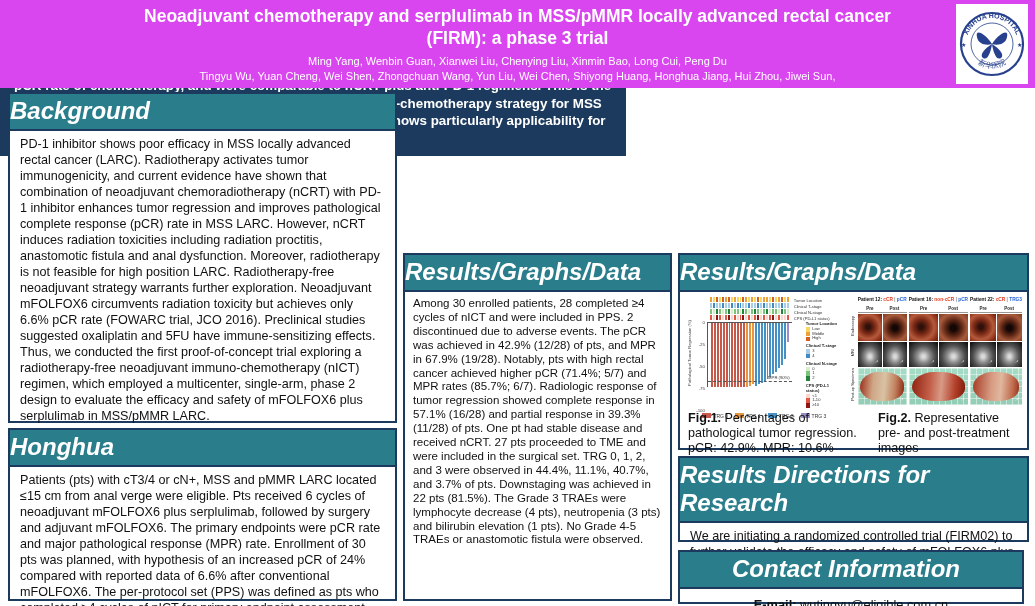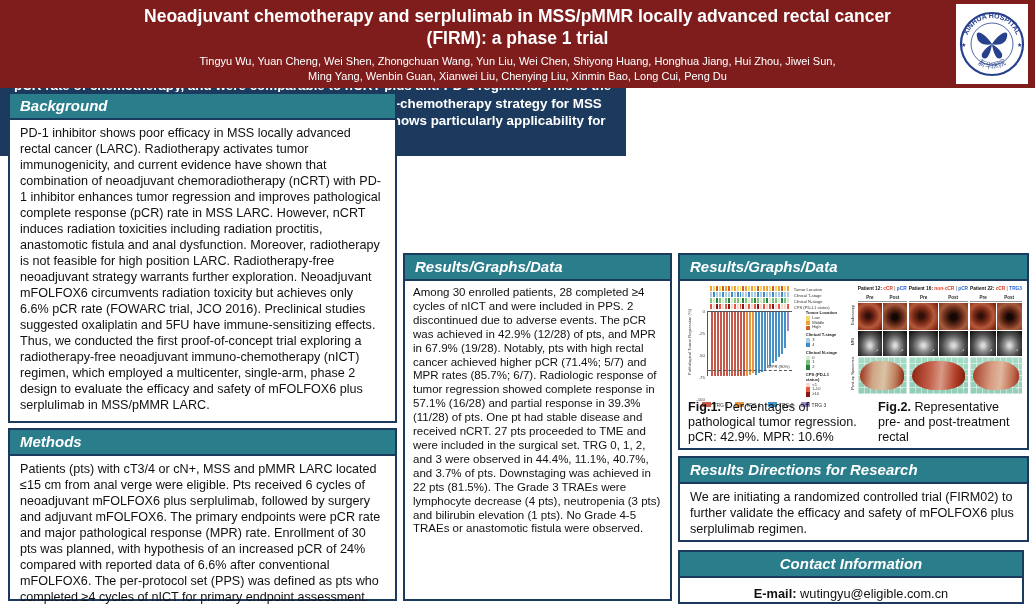--- a/index.html
+++ b/index.html
@@ -1,28 +1,28 @@
 <!DOCTYPE html>
 <html><head>
 <meta charset="utf-8">
 <style>
   html,body{margin:0;padding:0;}
   body{width:1035px;height:606px;position:relative;background:#ffffff;
        font-family:"Liberation Sans","DejaVu Sans",sans-serif;overflow:hidden;}
 
   
-  .hdr{position:absolute;left:0;top:0;width:1035px;height:88px;background:#7f1d1d;color:#fff;}
+  .hdr{position:absolute;left:0;top:0;width:1035px;height:88px;background:#d946ef;color:#fff;}
   .hdr-title{margin:6px 90px 0 90px;text-align:center;font-weight:bold;font-size:17.5px;line-height:1.25;}
   .hdr-authors{margin:4px 110px 0 110px;text-align:center;font-size:11px;line-height:1.35;}
   .logo-box{position:absolute;right:7px;top:4px;width:72px;height:80px;background:#fff;display:flex;align-items:center;justify-content:center;}
 
   
   .panel{position:absolute;background:#fff;border:2px solid #1c3a5e;box-sizing:border-box;}
-  .panel-h{background:#2a7d8b;color:#fff;font-weight:bold;font-style:italic;font-size:15px;
-           padding:3px 10px 4px 10px;border-bottom:2px solid #1c3a5e;}
+  .panel-h{background:#2a7d8b;color:#fff;font-weight:bold;font-style:italic;font-size:24px;
+           padding:3px 10px 4px 0;border-bottom:2px solid #1c3a5e;}
   .panel-b{padding:6px 10px;font-size:12.6px;line-height:1.27;color:#111;}
 
   #p-background{left:8px;top:92px;width:389px;height:331px;}
   #p-methods{left:8px;top:428px;width:389px;height:173px;}
   #p-results-text{left:403px;top:253px;width:269px;height:348px;}
   #p-results-text .panel-b{font-size:11.5px;line-height:1.21;padding:5px 8px;}
   #p-results-graphs{left:678px;top:253px;width:351px;height:197px;}
   #p-future{left:678px;top:456px;width:351px;height:86px;}
   #p-contact{left:678px;top:550px;width:346px;height:54px;text-align:center;}
 
@@ -107,25 +107,25 @@
   
   .email-line{font-size:12.8px;padding:8px 10px;color:#111;}
   .email-label{font-weight:bold;}
 </style>
 </head>
 <body>
 
 <div class="hdr">
   <div class="hdr-title">
     <div>Neoadjuvant chemotherapy and serplulimab in MSS/pMMR locally advanced rectal cancer</div>
-    <div>(FIRM): a phase 1 trial</div>
+    <div>(FIRM): a phase 3 trial</div>
   </div>
   <div class="hdr-authors">
+    <div>Ming Yang, Wenbin Guan, Xianwei Liu, Chenying Liu, Xinmin Bao, Long Cui, Peng Du</div>
     <div>Tingyu Wu, Yuan Cheng, Wei Shen, Zhongchuan Wang, Yun Liu, Wei Chen, Shiyong Huang, Honghua Jiang, Hui Zhou, Jiwei Sun,</div>
-    <div>Ming Yang, Wenbin Guan, Xianwei Liu, Chenying Liu, Xinmin Bao, Long Cui, Peng Du</div>
   </div>
   <div class="logo-box">
     <svg width="72" height="80" viewBox="0 0 72 80">
       <rect width="72" height="80" fill="#ffffff"></rect>
       <circle cx="36" cy="40" r="31" fill="none" stroke="#27418e" stroke-width="2.2"></circle>
       <circle cx="36" cy="40" r="21" fill="none" stroke="#27418e" stroke-width="0.8"></circle>
       <defs>
         <path id="arcT" d="M 10,40 A 26,26 0 0 1 62,40"></path>
         <path id="arcB" d="M 12,40 A 24,24 0 0 0 60,40"></path>
       </defs>
@@ -141,21 +141,21 @@
     </svg>
   </div>
 </div>
 
 <div class="panel" id="p-background">
   <div class="panel-h">Background</div>
   <div class="panel-b">PD-1 inhibitor shows poor efficacy in MSS locally advanced rectal cancer (LARC). Radiotherapy activates tumor immunogenicity, and current evidence have shown that combination of neoadjuvant chemoradiotherapy (nCRT) with PD-1 inhibitor enhances tumor regression and improves pathological complete response (pCR) rate in MSS LARC. However, nCRT induces radiation toxicities including radiation proctitis, anastomotic fistula and anal dysfunction. Moreover, radiotherapy is not feasible for high position LARC. Radiotherapy-free neoadjuvant strategy warrants further exploration. Neoadjuvant mFOLFOX6 circumvents radiation toxicity but achieves only 6.6% pCR rate (FOWARC trial, JCO 2016). Preclinical studies suggested oxaliplatin and 5FU have immune-sensitizing effects. Thus, we conducted the first proof-of-concept trial exploring a radiotherapy-free neoadjuvant immuno-chemotherapy (nICT) regimen, which employed a multicenter, single-arm, phase 2 design to evaluate the efficacy and safety of mFOLFOX6 plus serplulimab in MSS/pMMR LARC.</div>
 </div>
 
 <div class="panel" id="p-methods">
-  <div class="panel-h">Methods</div>
+  <div class="panel-h">Honghua</div>
   <div class="panel-b">Patients (pts) with cT3/4 or cN+, MSS and pMMR LARC located ≤15 cm from anal verge were eligible. Pts received 6 cycles of neoadjuvant mFOLFOX6 plus serplulimab, followed by surgery and adjuvant mFOLFOX6. The primary endpoints were pCR rate and major pathological response (MPR) rate. Enrollment of 30 pts was planned, with hypothesis of an increased pCR of 24% compared with reported data of 6.6% after conventional mFOLFOX6. The per-protocol set (PPS) was defined as pts who completed ≥4 cycles of nICT for primary endpoint assessment.</div>
 </div>
 
 <div id="p-conclusions">
   <h1 class="concl-title">Conclusions</h1>
   <div class="concl-body">
     <span>mFOLFOX6 plus serplulimab showed promising efficacy and manageable safety in MSS LARC. </span><span class="concl-hl">pCR rate reached 42.9%,</span><span> showing an improvement compared with the reported 6.6% pCR rate of chemotherapy, and were comparable to nCRT plus anti-PD-1 regimens. This is the first proof-of-concept trial to explore a neoadjuvant immuno-chemotherapy strategy for MSS LARC, which spares patients from radiation toxicities and shows particularly applicability for high LARC.</span>
   </div>
 </div>
 
@@ -494,21 +494,21 @@
             <div class="f2spec spec-2">
               <span class="f2arrow">→</span>
             </div>
           </div>
         </div>
       </div>
   </div>
 
   <div class="caps">
     <div class="cap1"><b>Fig.1.</b><span> Percentages of pathological tumor regression. pCR: 42.9%. MPR: 10.6%</span></div>
-    <div class="cap2"><b>Fig.2.</b><span> Representative pre- and post-treatment rectal</span></div>
+    <div class="cap2"><b>Fig.2.</b><span> Representative pre- and post-treatment images</span></div>
   </div>
 </div>
 
 <div class="panel" id="p-future">
   <div class="panel-h">Results Directions for Research</div>
   <div class="panel-b">We are initiating a randomized controlled trial (FIRM02) to further validate the efficacy and safety of mFOLFOX6 plus serplulimab regimen.</div>
 </div>
 
 <div class="panel" id="p-contact">
   <div class="panel-h">Contact Information</div>

